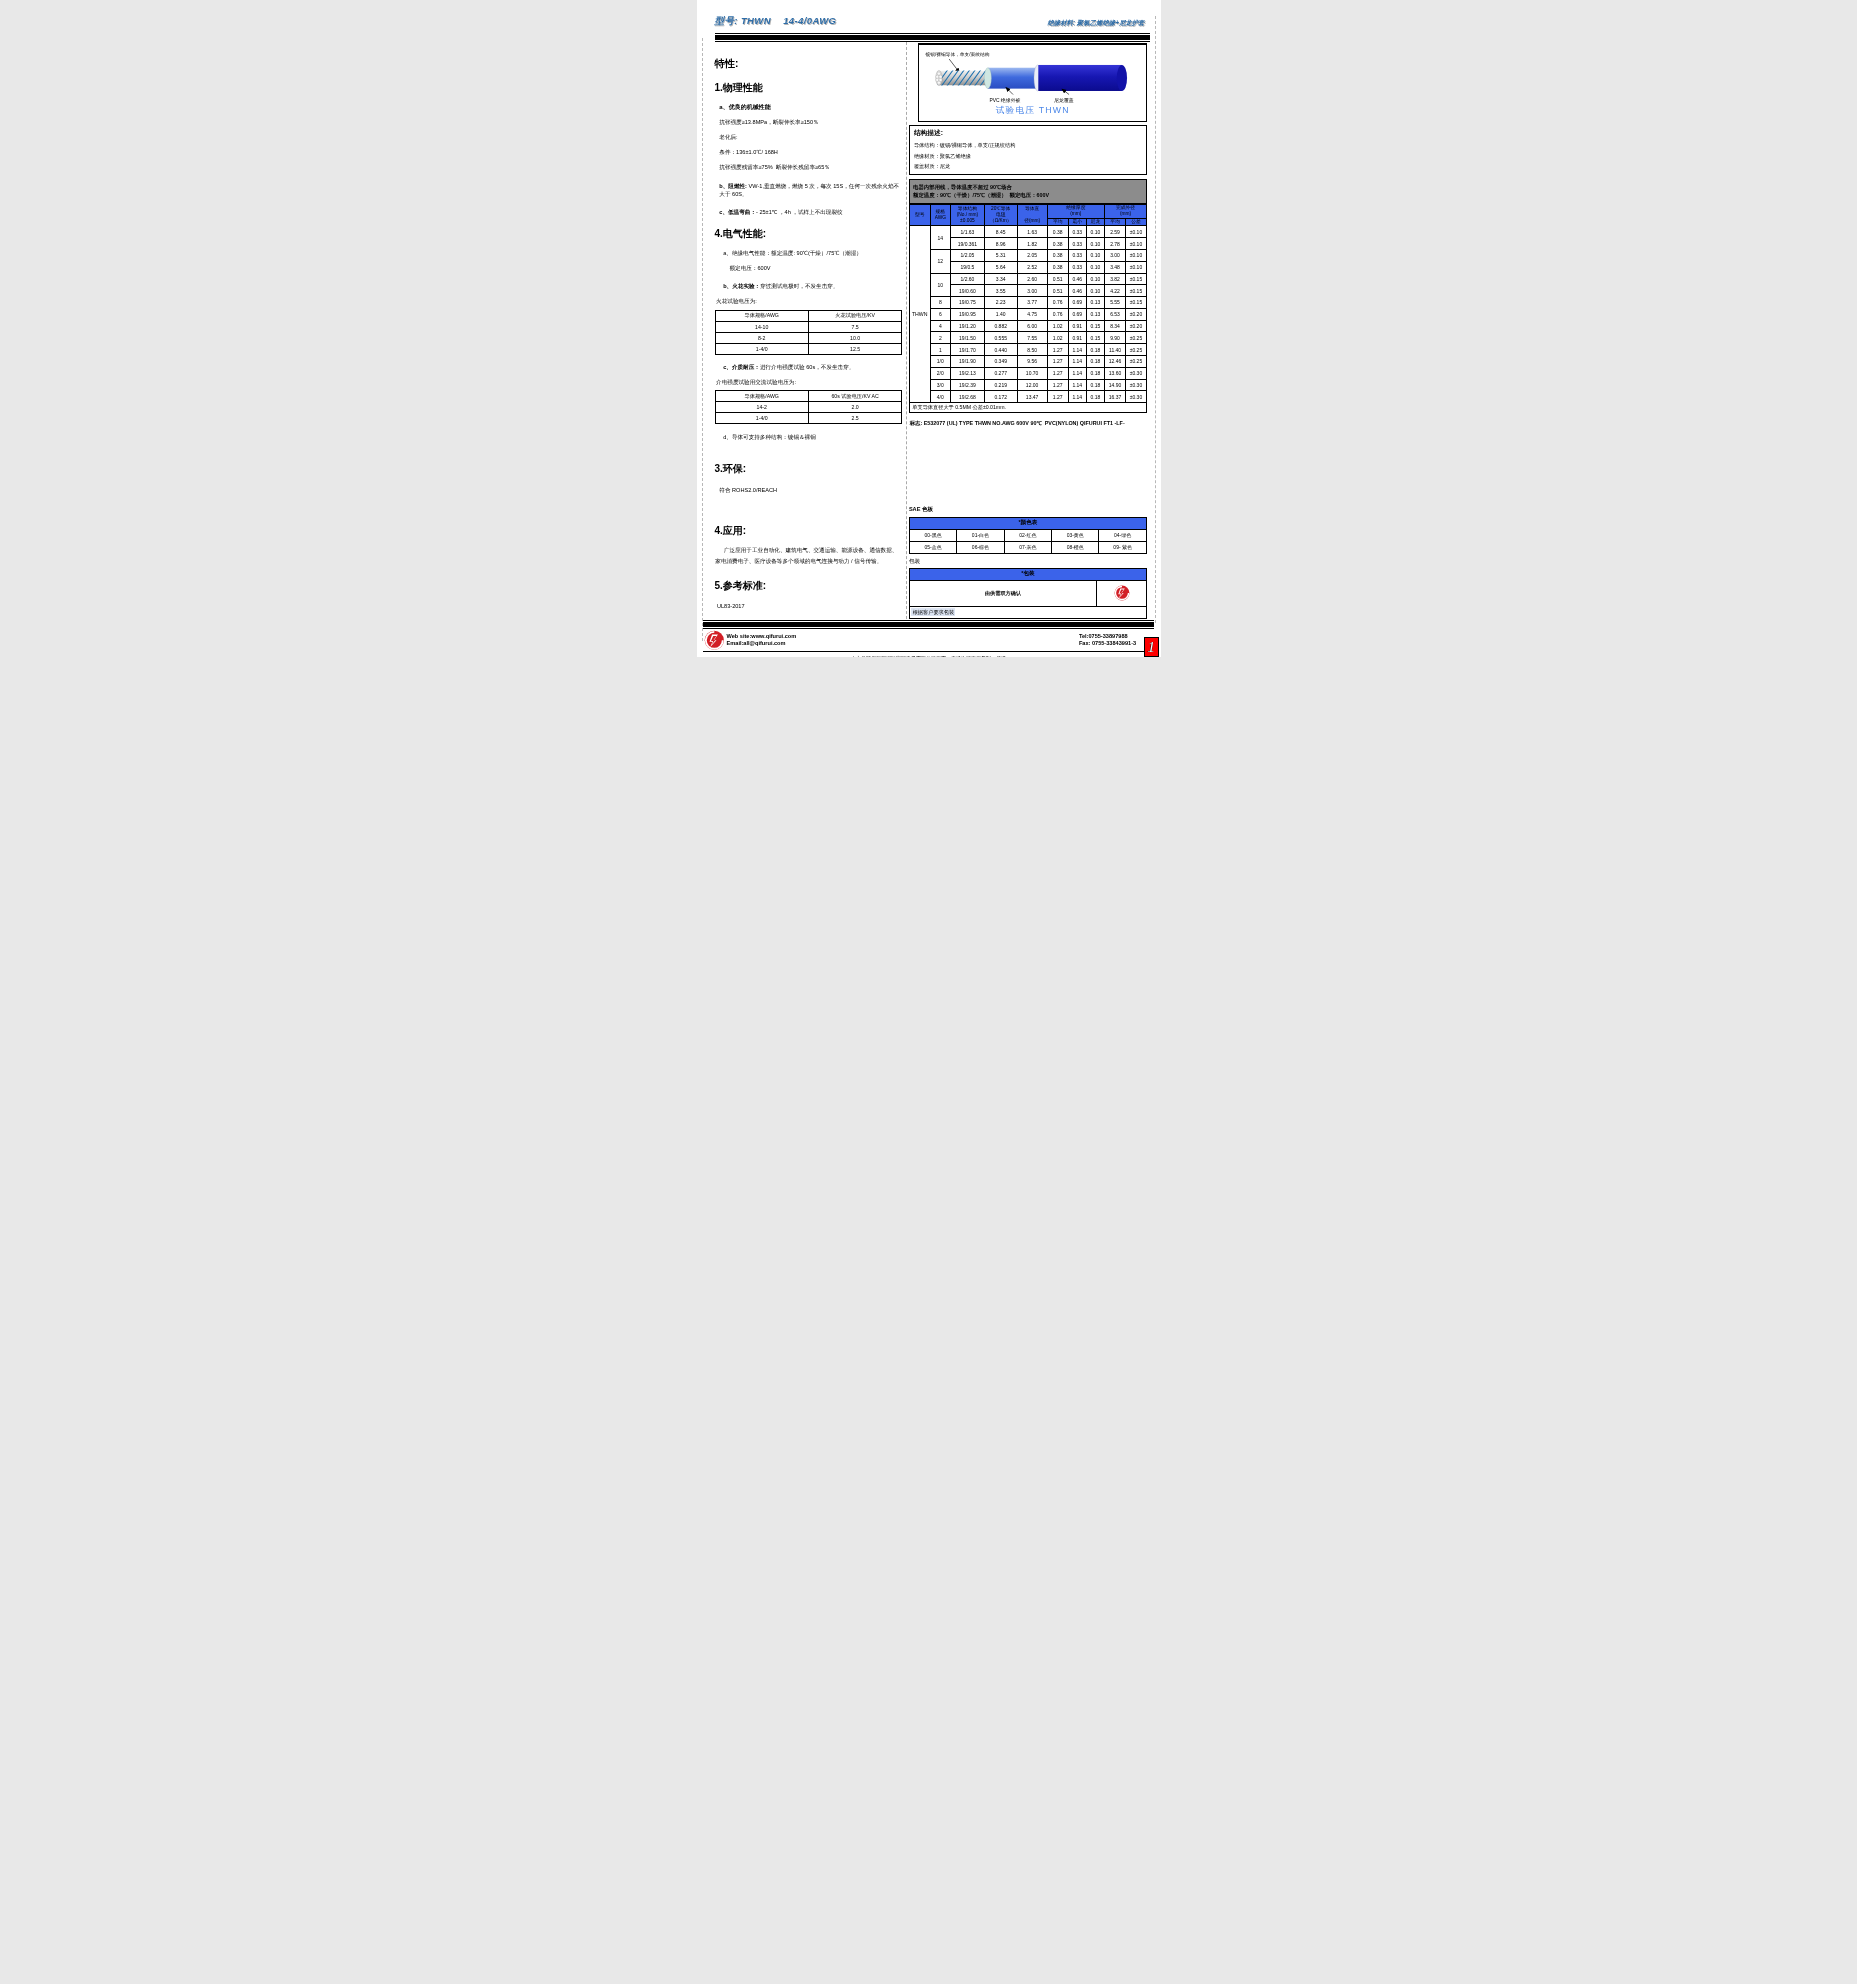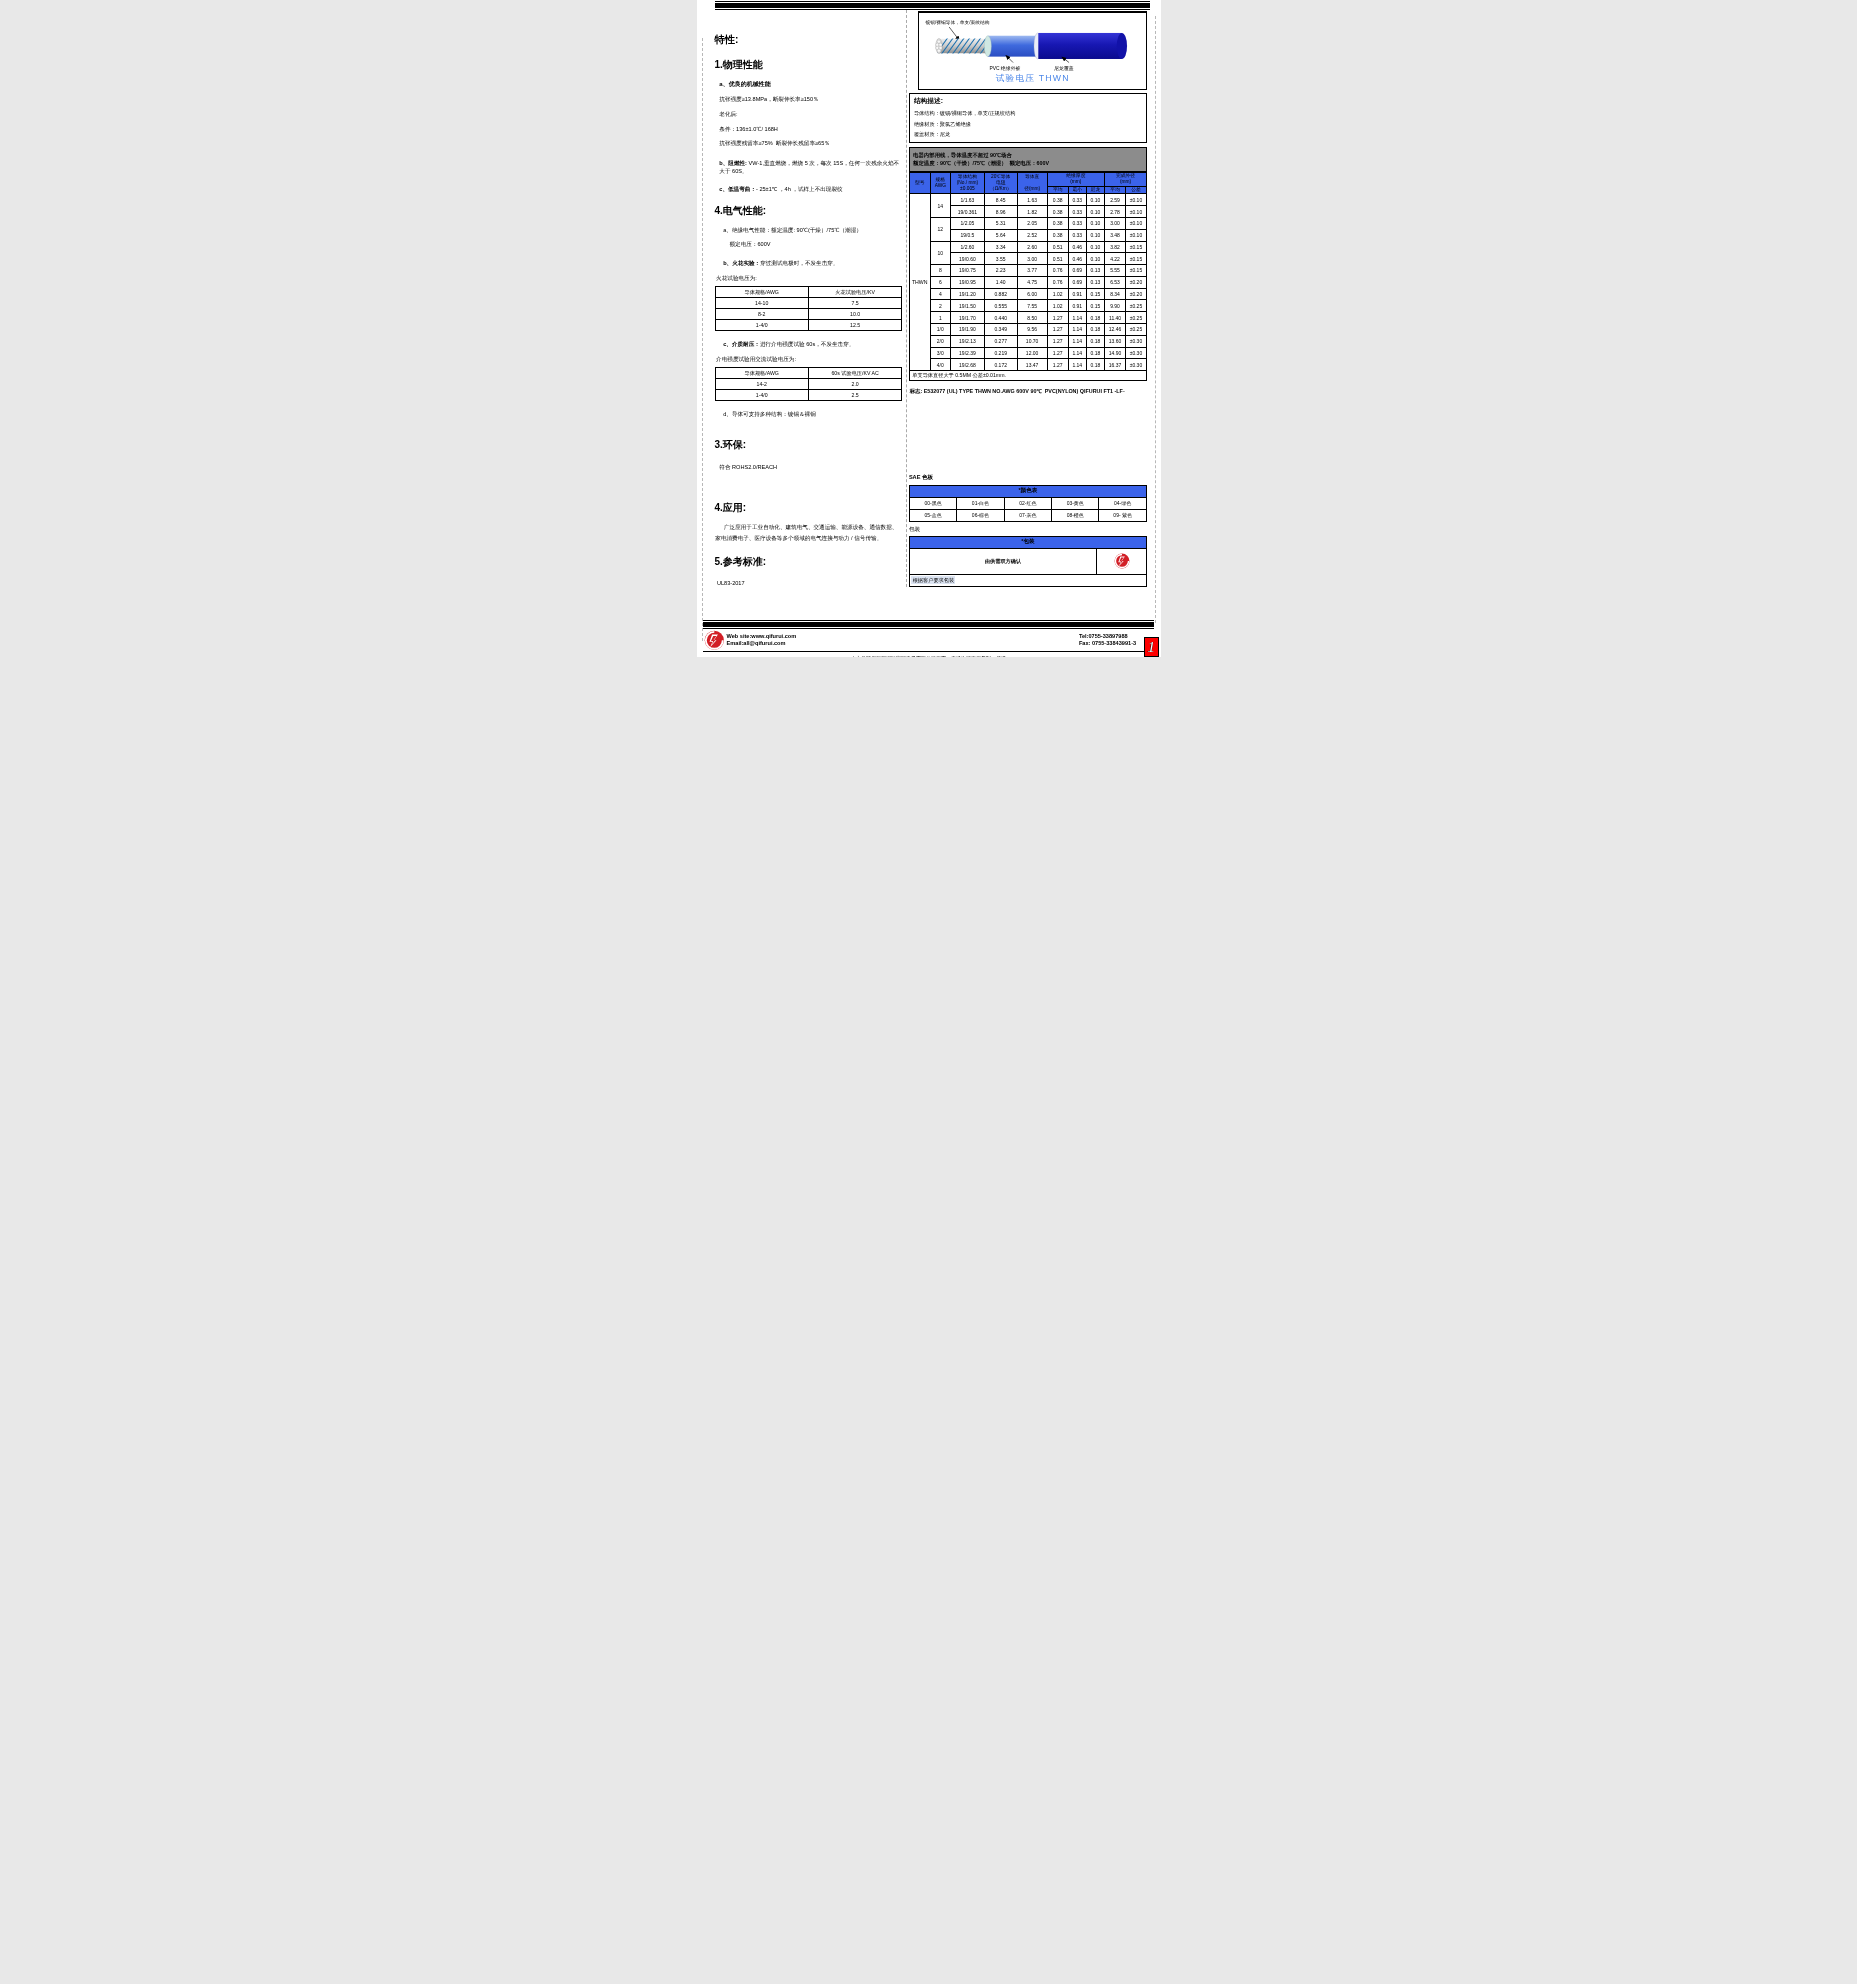--- a/index.html
+++ b/index.html
@@ -11,21 +11,21 @@
   
   .hdr{display:flex;justify-content:space-between;align-items:flex-end;padding:15px 16px 4px 18px;}
   .hdr-left{font-size:9.5px;font-weight:bold;font-style:italic;color:#2E6DA8;text-shadow:0.8px 0.8px 0 #b4b4b4;white-space:pre-wrap;letter-spacing:0.4px;}
   .hdr-right{font-size:6.4px;font-weight:bold;font-style:italic;color:#2E6DA8;text-shadow:0.8px 0.8px 0 #b4b4b4;white-space:pre-wrap;}
   .rules{padding:0 11px 0 18px;}
   .rule{background:#000;}
   .rule.thin{height:0.8px;margin:0.8px 0;}
   .rule.thick{height:4.8px;margin:1.2px 0;}
 
   
-  .columns{display:flex;align-items:flex-end;padding-left:18px;min-height:546px;}
+  .columns{display:flex;align-items:center;padding-left:18px;min-height:546px;}
   .col-left{width:191px;padding-right:3.2px;box-sizing:border-box;}
   .col-right{width:238px;border-left:0.4px dashed #aaa;padding-left:2.4px;box-sizing:content-box;min-height:544px;}
 
   
   .t-big{font-size:10.3px;font-weight:bold;margin:5.6px 0 0 0;}
   .t-num{font-size:10px;font-weight:bold;margin:10.3px 0 0 0;}
   .t-sub{font-size:6px;font-weight:bold;margin:8px 0 0 4.8px;}
   .t-line{font-size:5.6px;margin:6.4px 0 0 4.8px;line-height:1.5;white-space:pre-wrap;}
   .t-line.ind{margin-left:8.7px;}
   .t-lbl{font-weight:bold;}
@@ -92,20 +92,24 @@
     <defs>
       <symbol id="logo" viewBox="0 0 56 56">
         <circle cx="28" cy="28" r="26" fill="#D21F26"></circle>
         <path d="M28 5 a23 23 0 1 0 23 23" stroke="#ffffff" stroke-width="5" fill="none"></path>
         <path d="M22 12 L38 12 L27 28 L34 28 L17 46 L23 32 L15 32 Z" fill="#ffffff"></path>
         <path d="M25 16 L34 16 L26 27 L31 27 L21 40 L25 30 L19 30 Z" fill="#D21F26"></path>
       </symbol>
     </defs>
   </svg>
 
+  <header class="hdr">
+    <div class="hdr-left">型号: THWN    14-4/0AWG</div>
+    <div class="hdr-right">绝缘材料: 聚氯乙烯绝缘+尼龙护套</div>
+  </header>
   <div class="rules">
     <div class="rule thin"></div>
     <div class="rule thick"></div>
     <div class="rule thin"></div>
   </div>
 
   <div class="columns">
 
     <div class="col-left">
       <div class="t-big">特性:</div>

